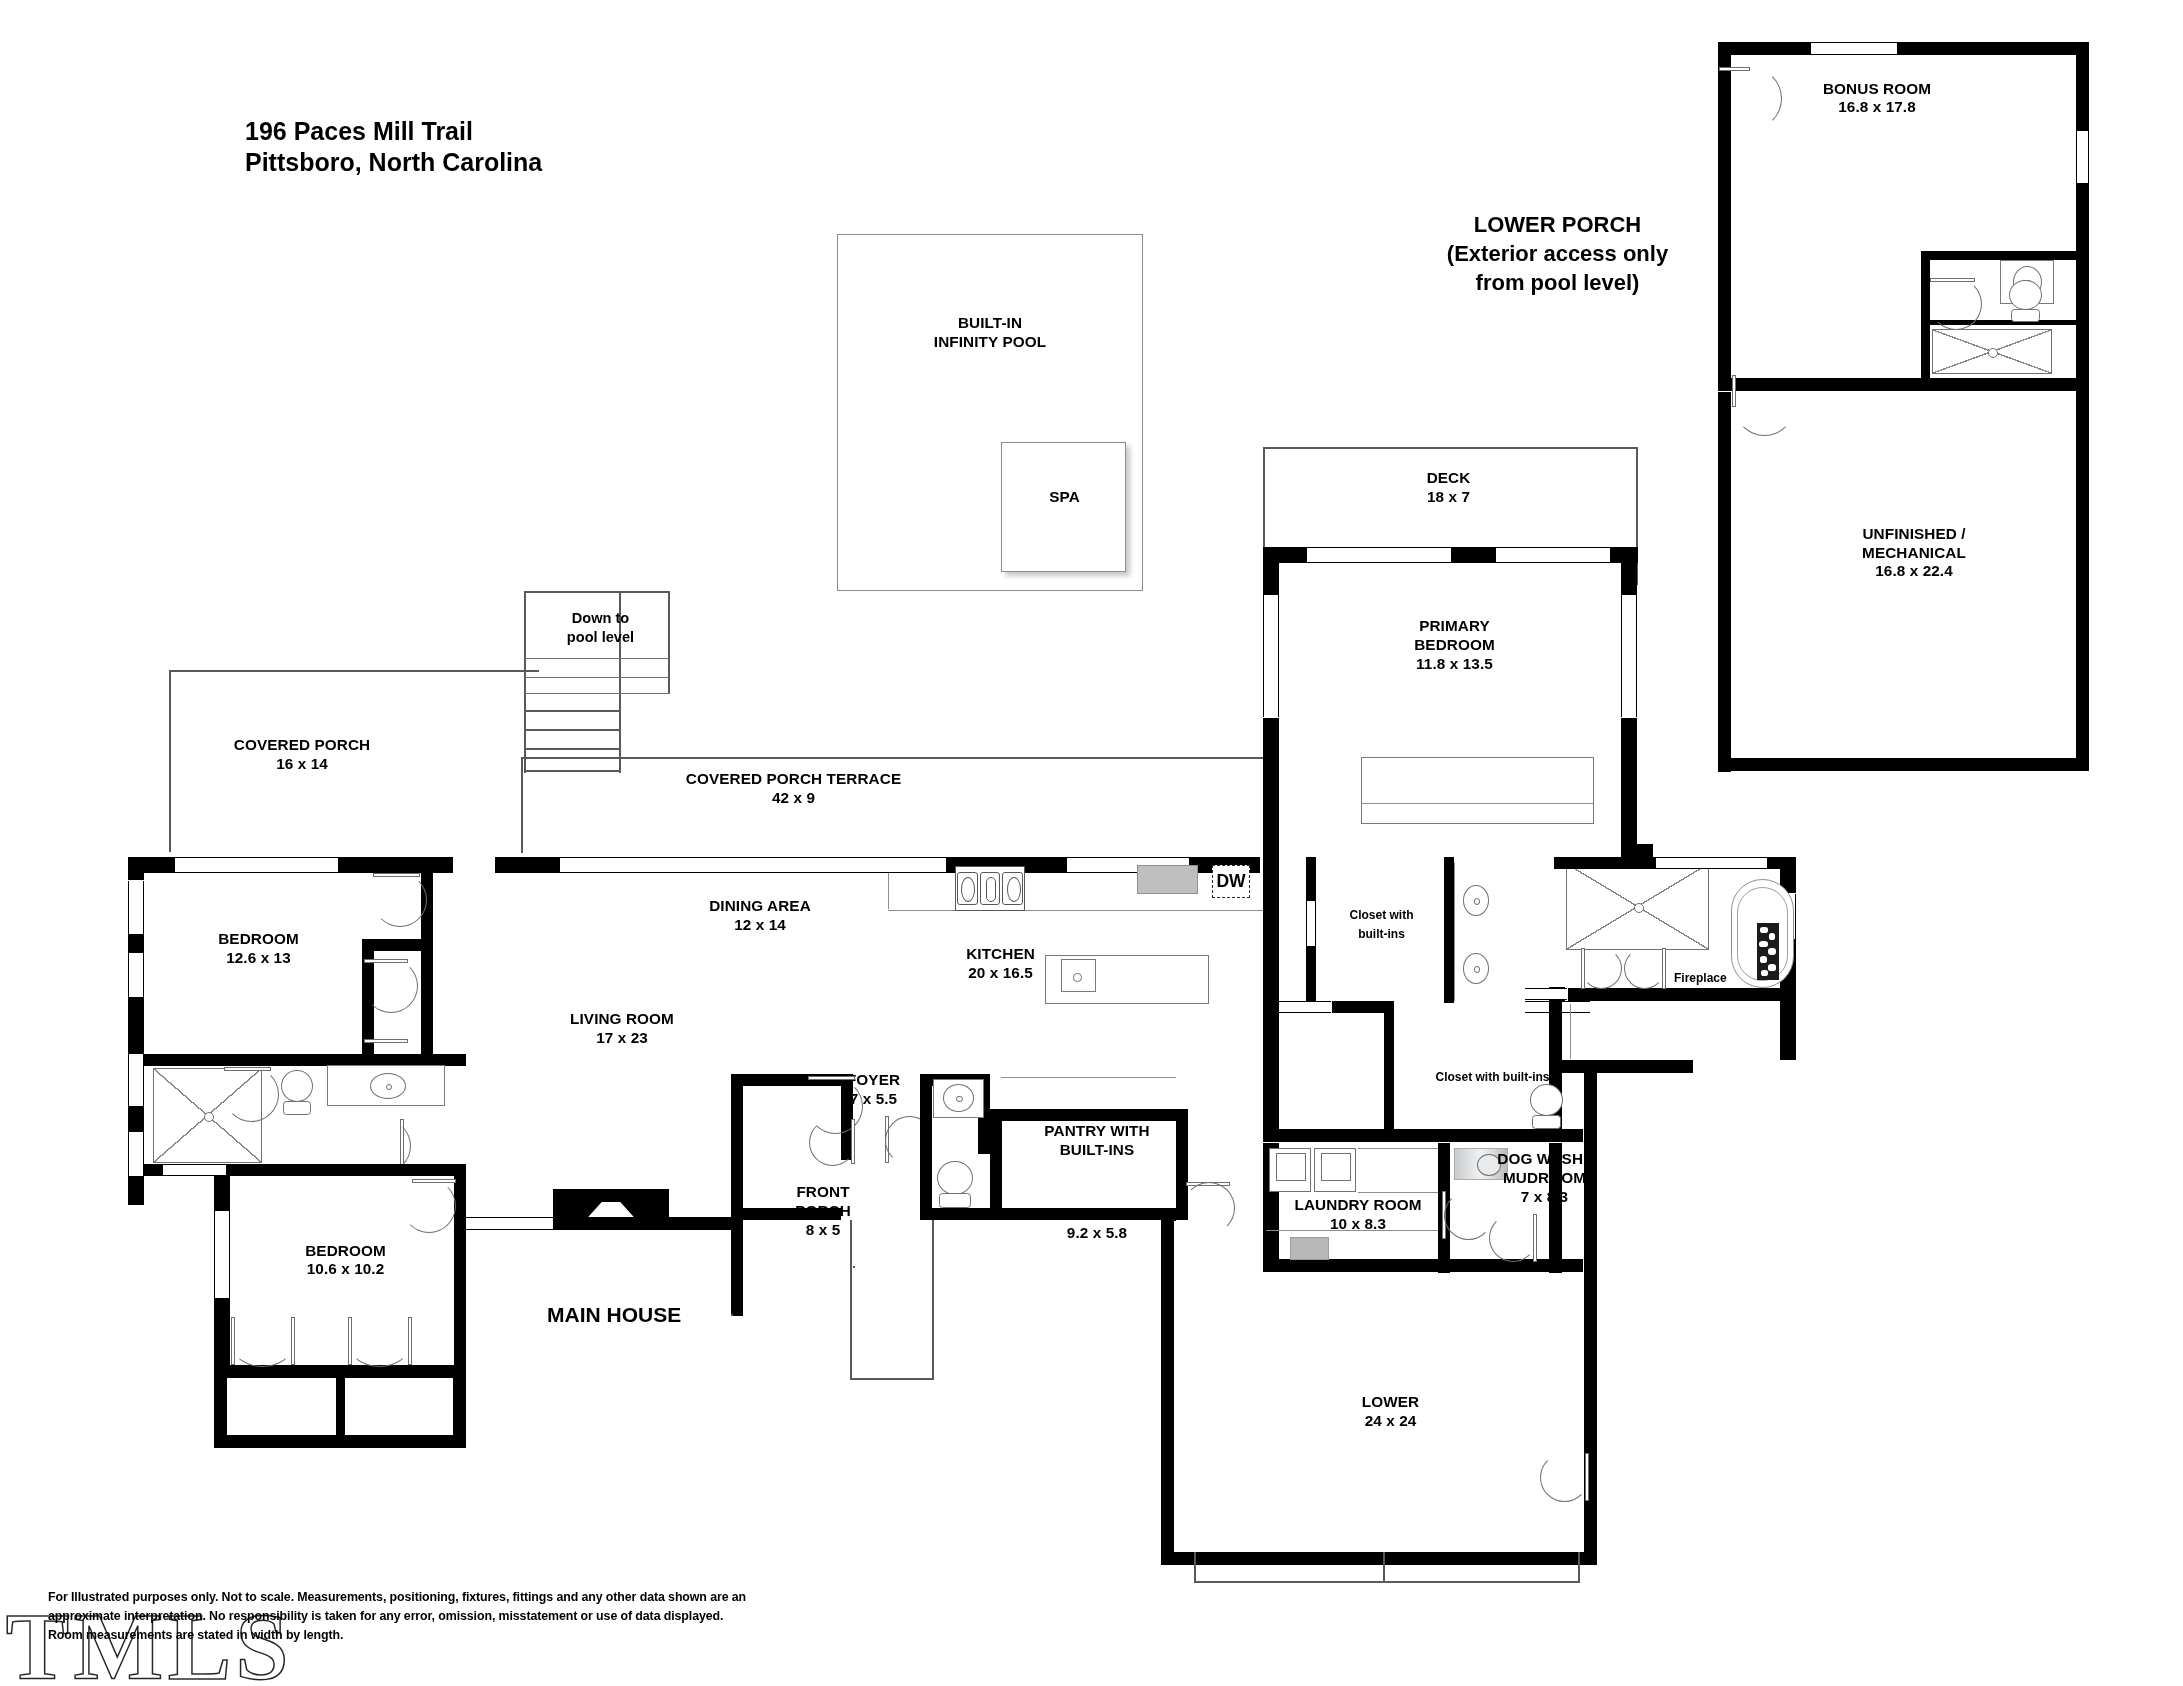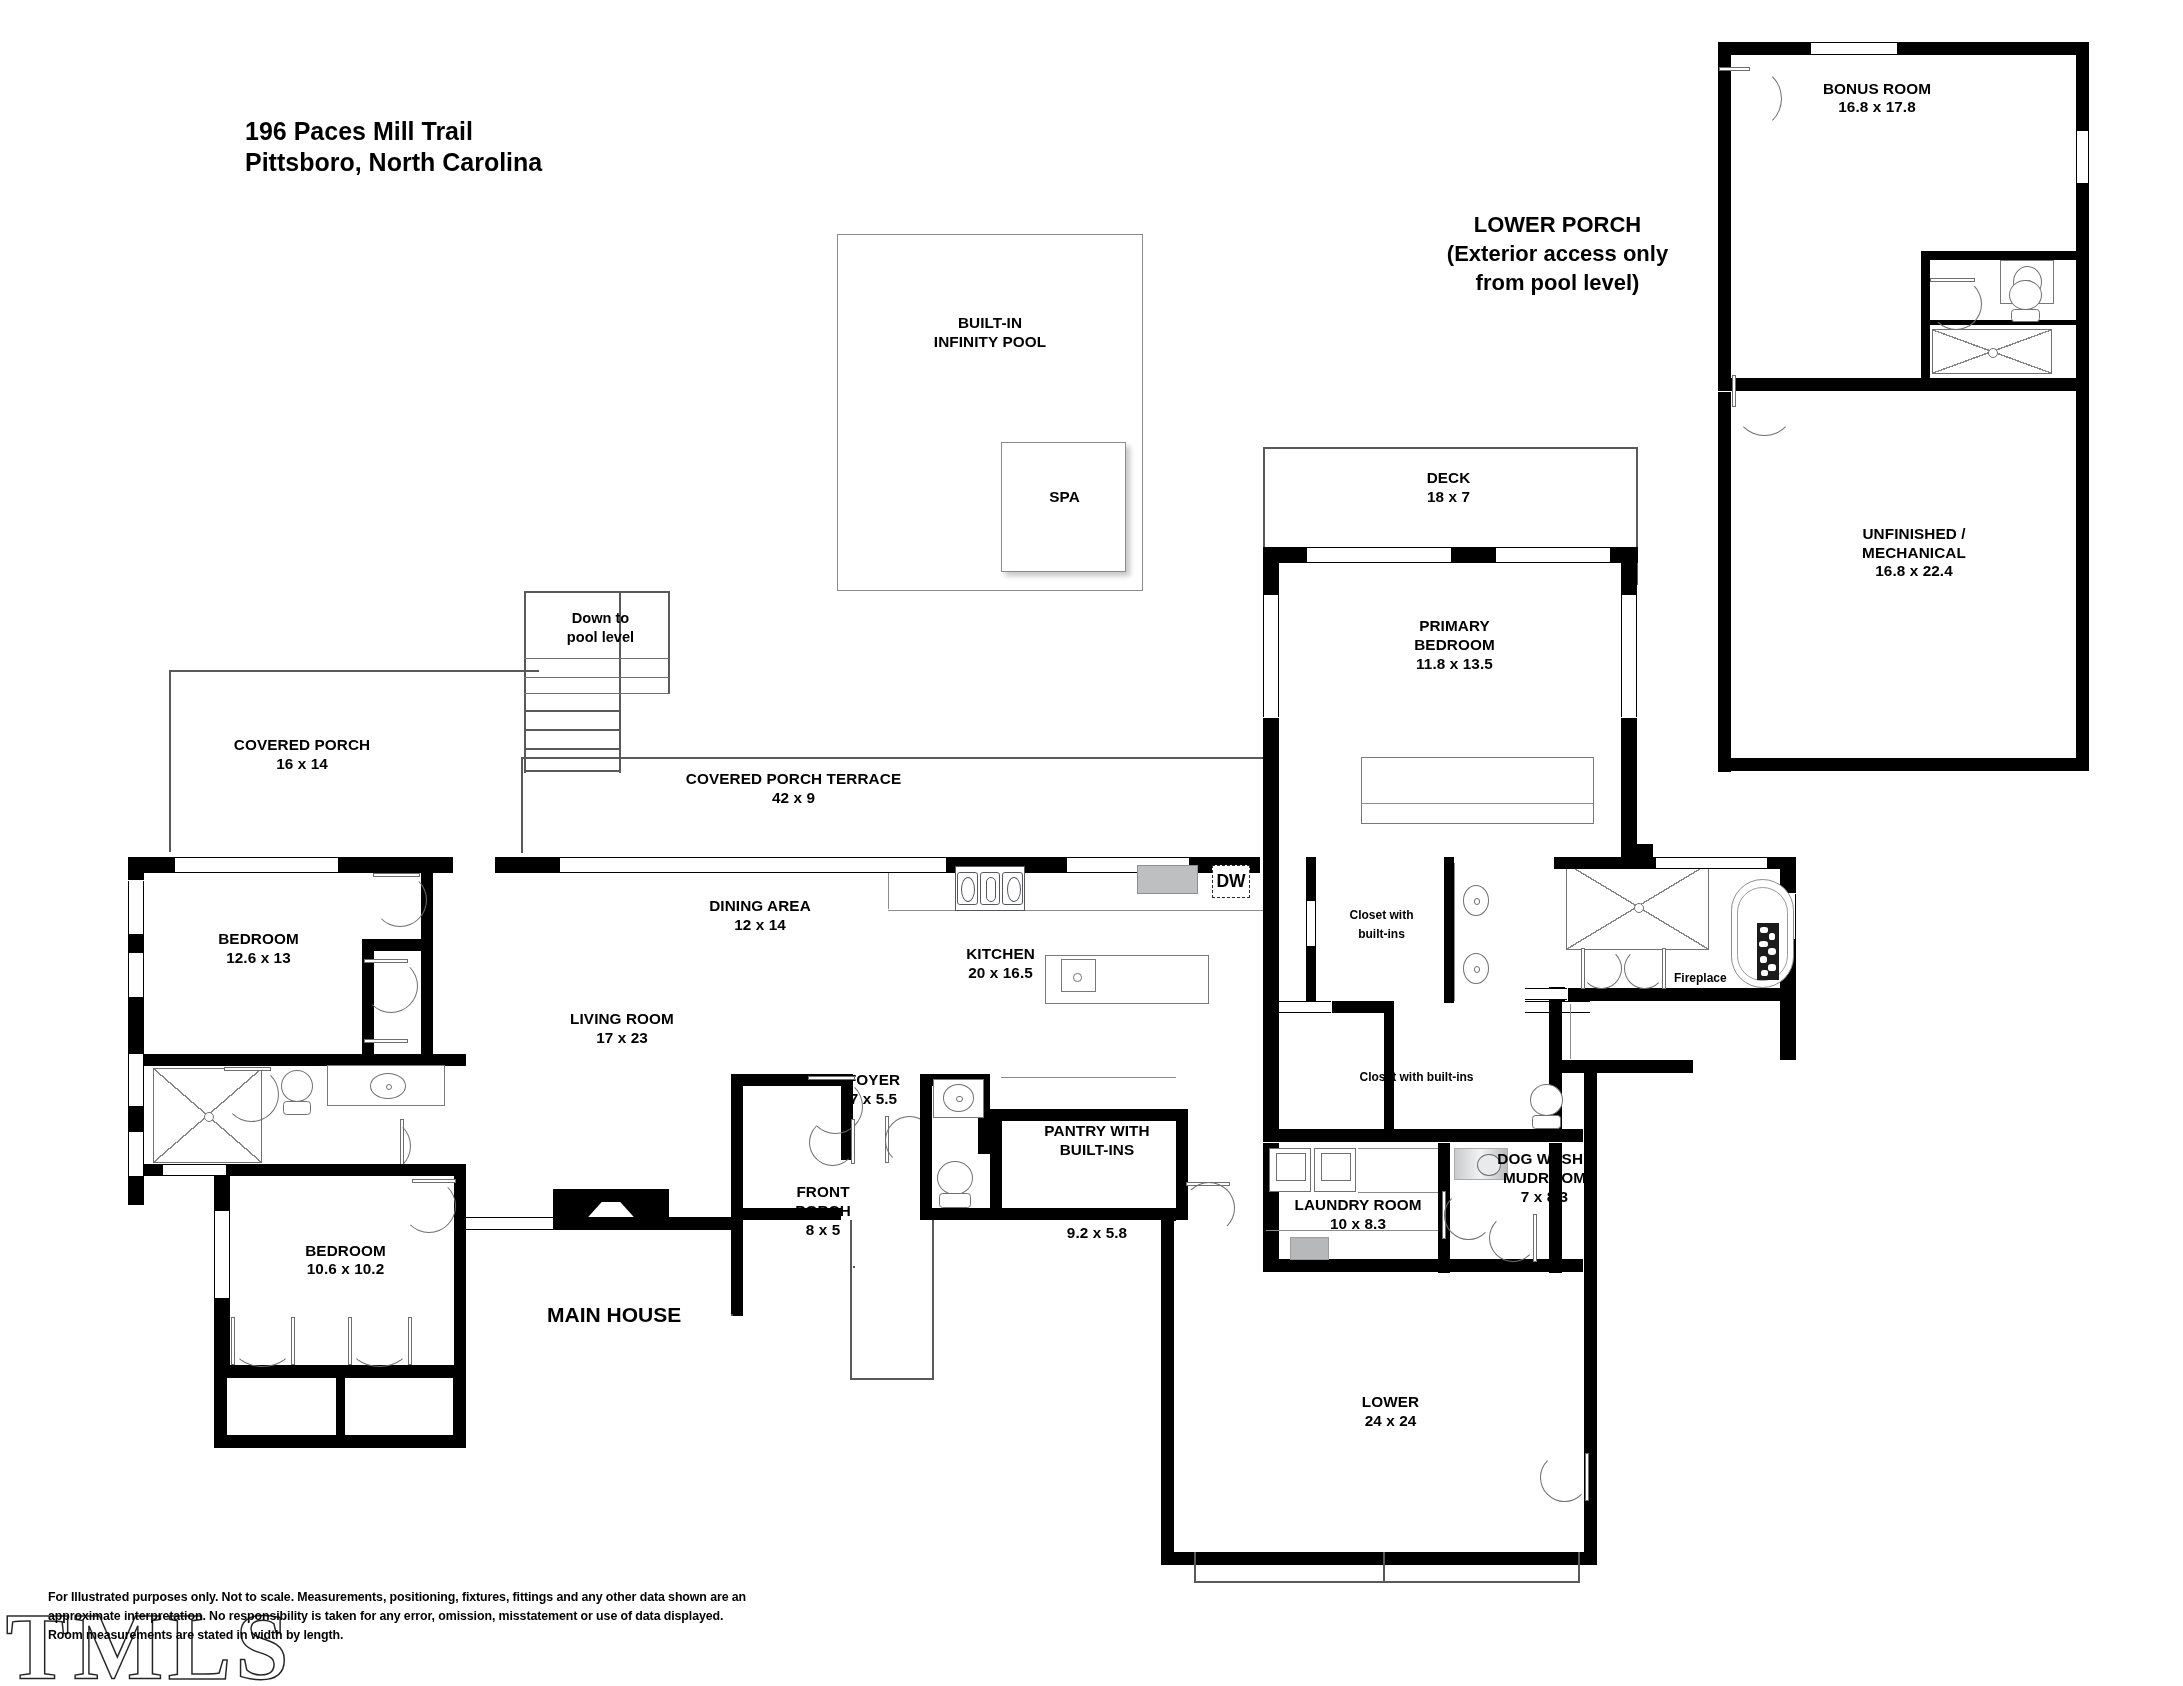--- a/index.html
+++ b/index.html
@@ -432,21 +432,21 @@
     <div class="door" style="left:1581px;top:948px;width:41px;height:41px;border-top-color:transparent;border-left-color:transparent;"></div>
     <div class="dleaf" style="left:1662px;top:948px;width:4.4px;height:41px;"></div>
     <div class="door" style="left:1624px;top:948px;width:41px;height:41px;border-top-color:transparent;border-right-color:transparent;"></div>
 
     <div class="win" style="left:1266px;top:1001px;width:65px;height:11.6px;"></div>
     <div class="w" style="left:1332px;top:1001px;width:52px;height:11.6px;"></div>
     <div class="w" style="left:1384px;top:1001px;width:10.2px;height:140px;"></div>
     <div class="win" style="left:1525px;top:1001px;width:65px;height:11.6px;"></div>
     <div class="w" style="left:1263px;top:1001px;width:16px;height:140px;"></div>
     <div class="w" style="left:1263px;top:1129px;width:320px;height:13px;"></div>
-    <div class="lbl roomsm" style="left:1300px;top:1070px;width:233px;text-align:center;">Closet with built-ins</div>
+    <div class="lbl roomsm" style="left:1376px;top:1070px;width:233px;text-align:center;">Closet with built-ins</div>
 
     <div class="w" style="left:1549px;top:1001px;width:13px;height:140px;"></div>
     <div class="toilet" style="left:1530px;top:1084px;width:33px;height:45px;">
       <div class="bowl"></div>
         <div class="tank"></div>
     </div>
     <div class="w" style="left:1562px;top:1060px;width:131px;height:13px;"></div>
     <div class="ln2" style="left:1570px;top:1004px;width:1.1px;height:55px;"></div>
 
     <div class="w" style="left:1263px;top:1143px;width:16px;height:128px;"></div>

